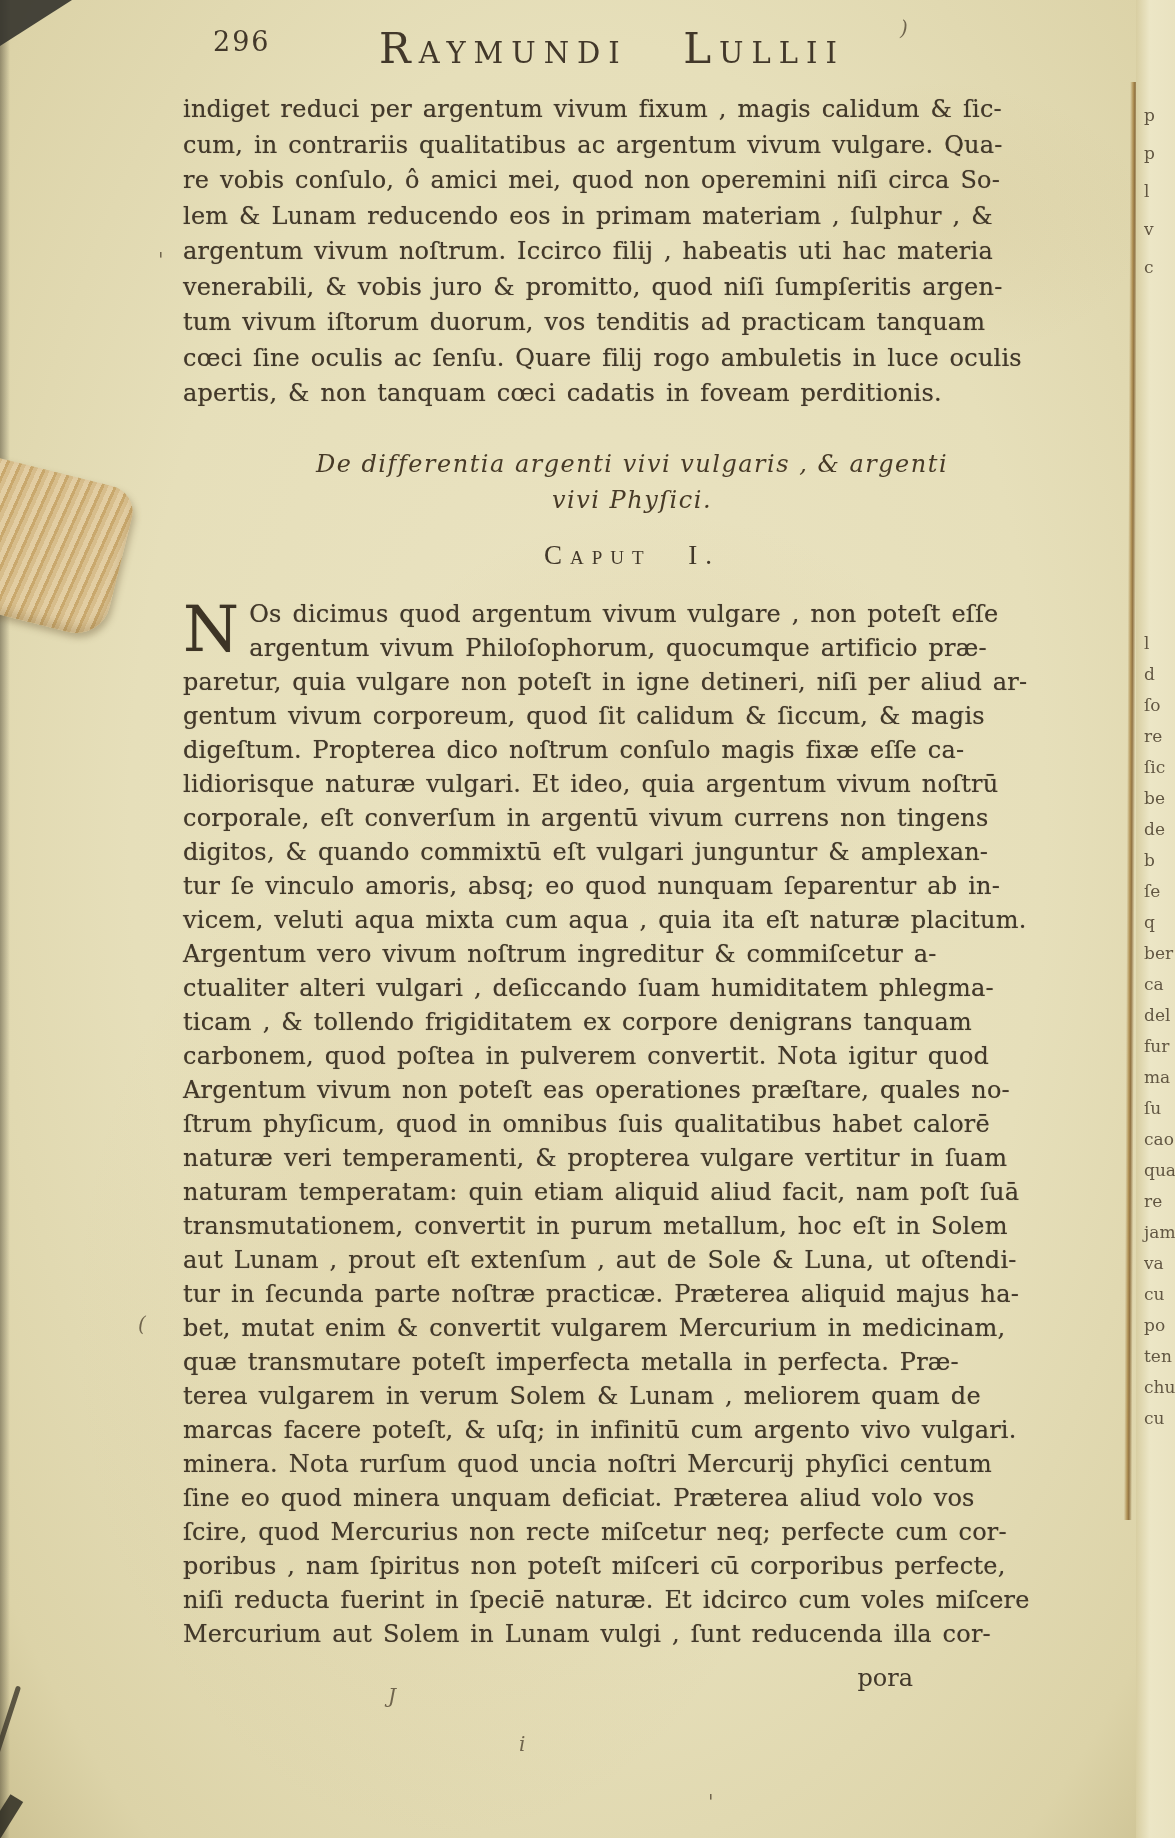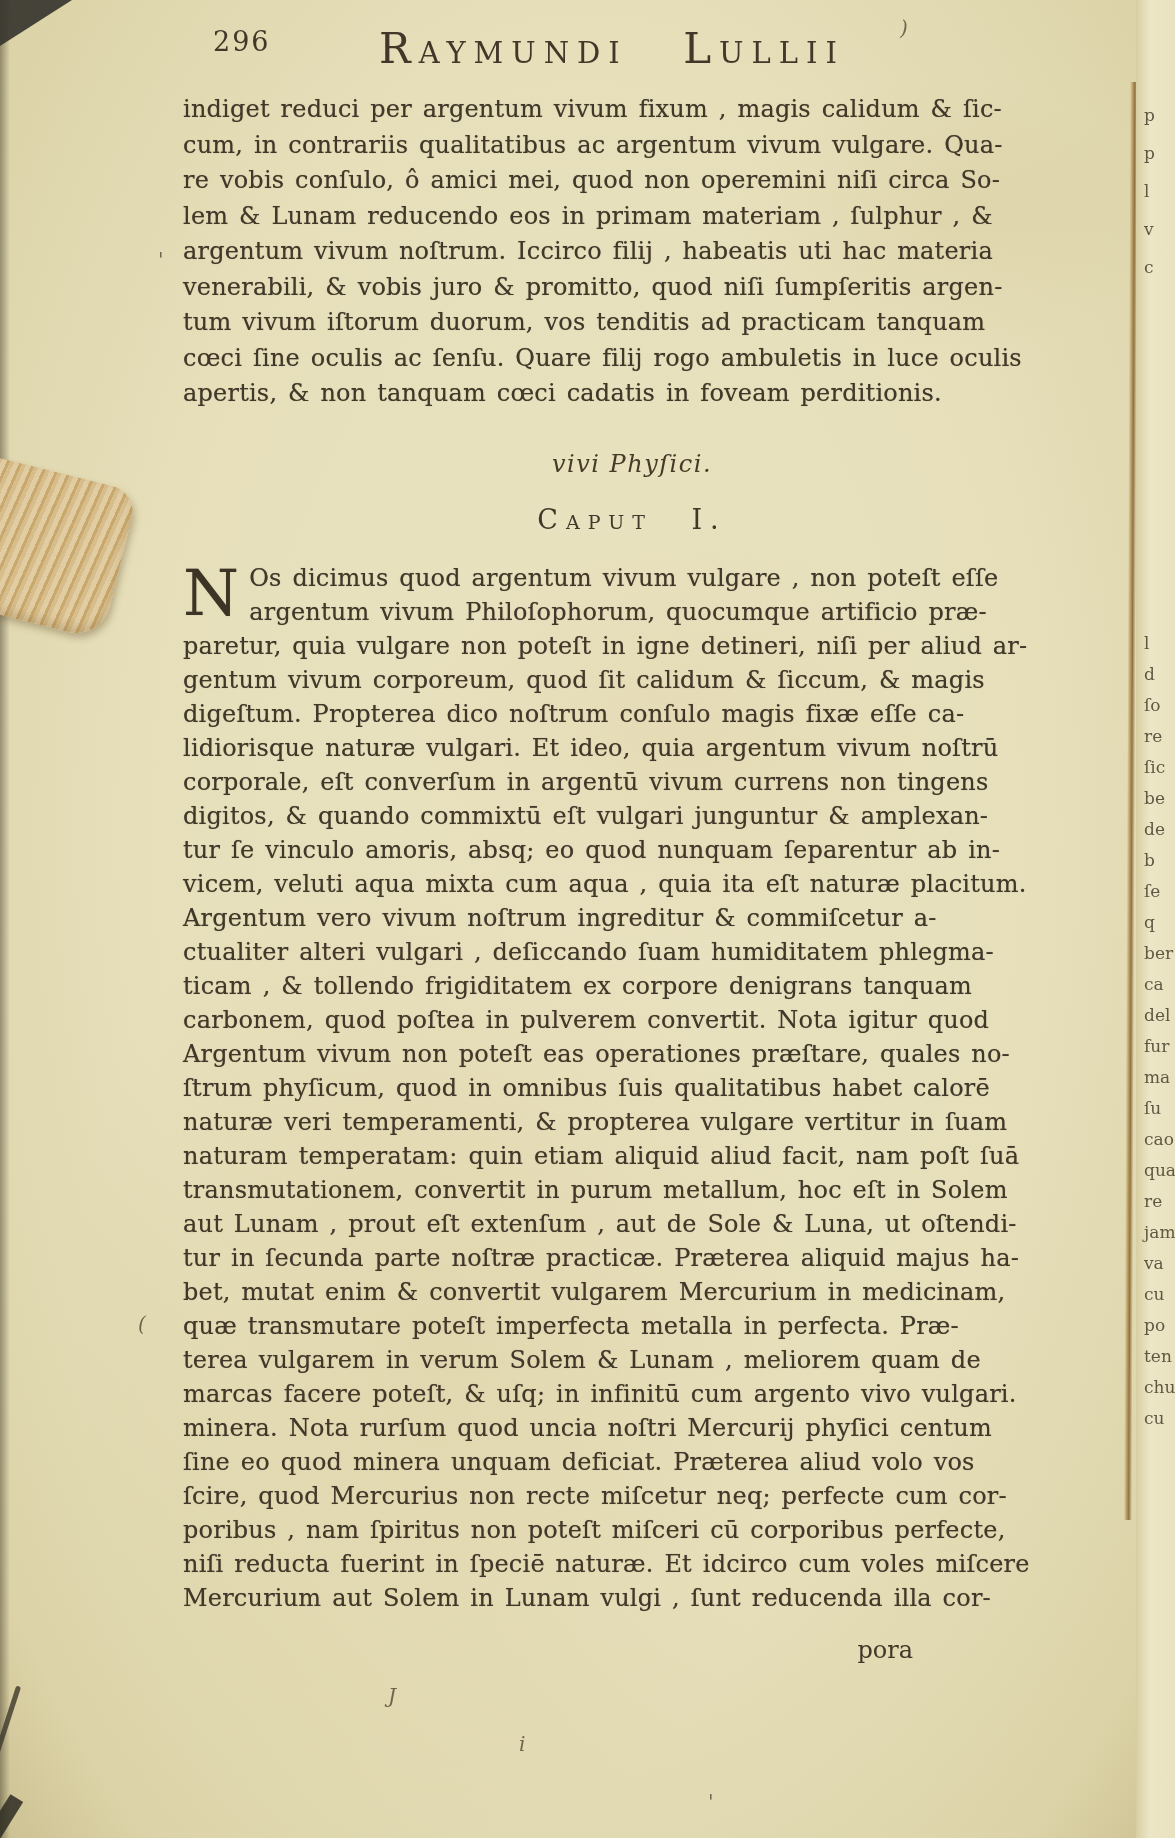--- a/index.html
+++ b/index.html
@@ -41,23 +41,23 @@
   .pagenum{position:absolute;left:30px;top:2px;font-size:27px;letter-spacing:2px;}
   .running-title{position:absolute;left:0;right:40px;top:0;text-align:center;
     font-variant:small-caps;font-size:42px;letter-spacing:8px;word-spacing:34px;}
   .para{font-size:24px;color:#42382a;word-spacing:3px;letter-spacing:.2px;
     text-shadow:0 0 .7px rgba(66,54,38,.55);}
   .para1{line-height:35.5px;margin-top:26px;}
   .para2{line-height:34px;margin-top:26px;}
   .sec-heading{margin-top:34px;text-align:center;font-style:italic;font-size:24px;
     letter-spacing:1.5px;line-height:36px;color:#473a27;}
   .caput{margin-top:22px;text-align:center;font-variant:small-caps;font-size:27px;
-    letter-spacing:8px;word-spacing:22px;}
+    letter-spacing:8px;word-spacing:22px;font-family:Liberation Serif, serif;}
   .dropcap{float:left;font-size:64px;line-height:54px;padding:5px 10px 0 0;color:#3d3425;}
-  .catchword{font-size:24px;text-align:right;padding-right:168px;margin-top:21px;}
+  .catchword{font-size:24px;text-align:right;padding-right:168px;margin-top:13px;}
   .line{white-space:nowrap;}
 </style>
 </head>
 <body>
 
 <div class="scan">
 
   <div class="edge-left"></div>
   <div class="corner-tl"></div>
   <div class="bl-mark1"></div>
@@ -77,20 +77,21 @@
         <div class="line">re vobis conſulo, ô amici mei, quod non operemini niſi circa So-</div>
         <div class="line">lem &amp; Lunam reducendo eos in primam materiam , ſulphur , &amp;</div>
         <div class="line">argentum vivum noſtrum.  Iccirco filij , habeatis uti hac materia</div>
         <div class="line">venerabili, &amp; vobis juro &amp; promitto, quod niſi ſumpſeritis argen-</div>
         <div class="line">tum vivum iſtorum duorum, vos tenditis ad practicam tanquam</div>
         <div class="line">cœci ſine oculis ac ſenſu.  Quare filij rogo ambuletis in luce oculis</div>
         <div class="line">apertis, &amp; non tanquam cœci cadatis in foveam perditionis.</div>
       </div>
 
     <div class="sec-heading">
+      <div>De differentia argenti vivi vulgaris , &amp; argenti</div>
       <div>vivi Phyſici.</div>
     </div>
 
     <div class="caput">Caput I.</div>
 
     <div class="para para2">
       <span class="dropcap">N</span>
       <div>
           <div class="line">Os dicimus quod argentum vivum vulgare , non poteſt eſſe</div>
           <div class="line">argentum vivum Philoſophorum, quocumque artificio præ-</div>

